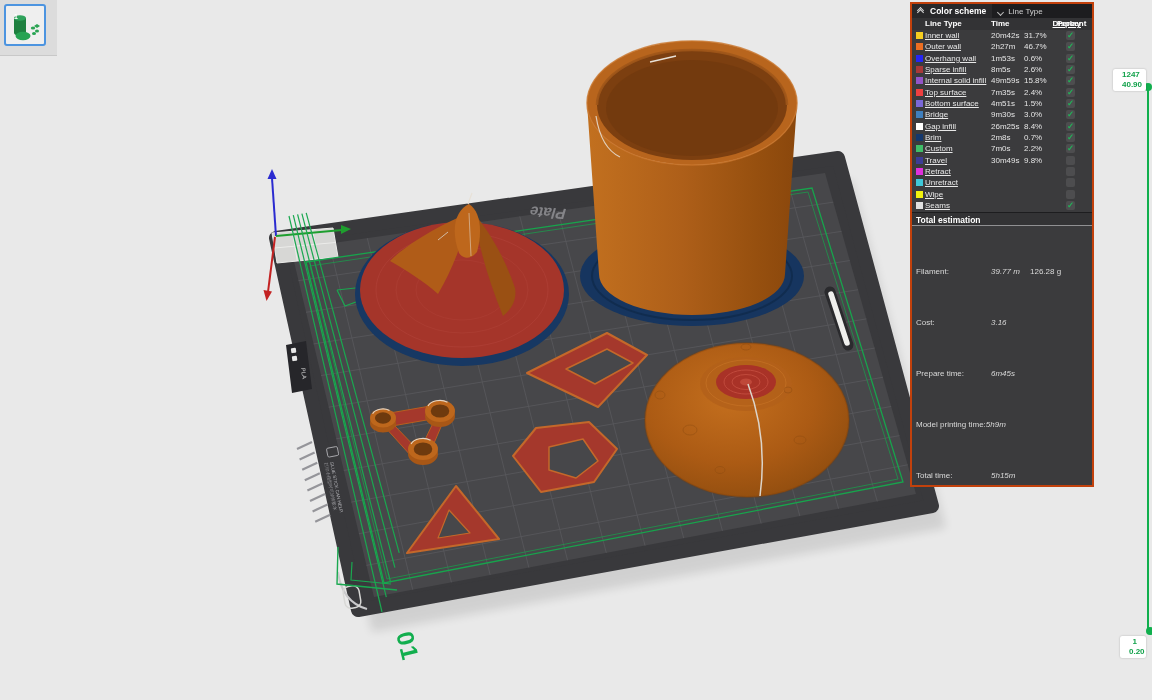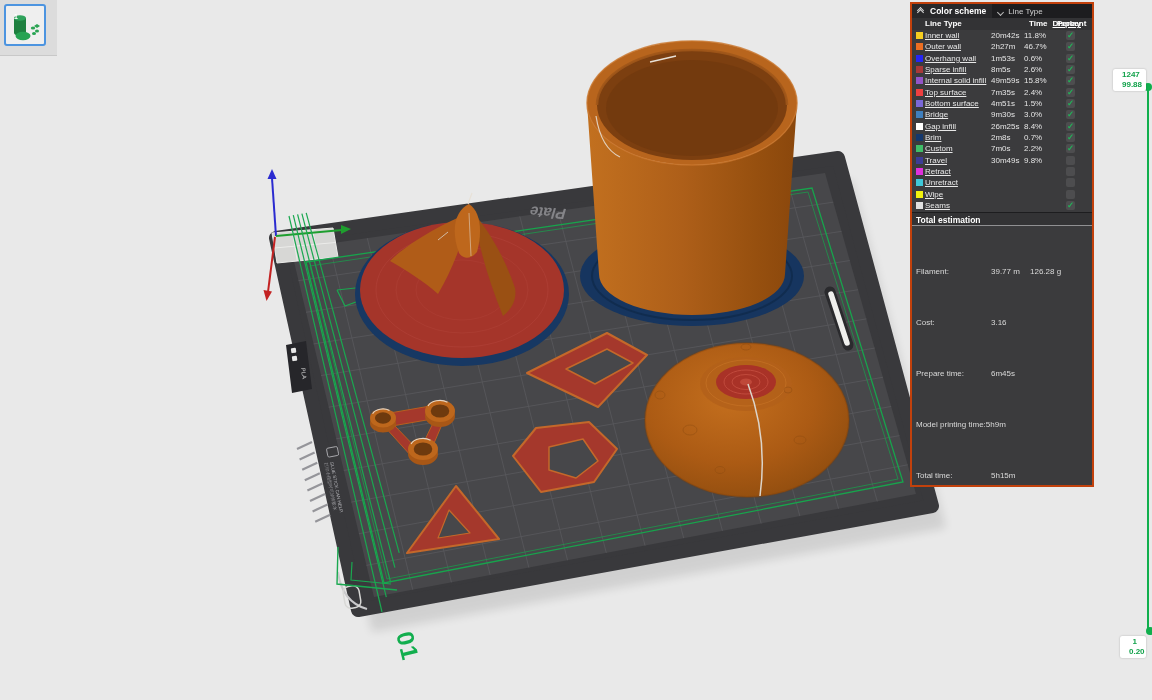--- a/index.html
+++ b/index.html
@@ -18,34 +18,34 @@
            border:2px solid #c2410c; color:#E4E4E4; font-size:8px; }
   .panel-title { display:flex; align-items:center; height:14px; background:#28282A; }
   .collapse-btn { width:16px; height:14px; display:flex; flex-direction:column; align-items:center; justify-content:center; cursor:pointer; }
   .chev { width:5px; height:5px; border-left:1.2px solid #DADADA; border-top:1.2px solid #DADADA; transform:rotate(45deg); margin:-1.5px 0; }
   .panel-title .t { font-weight:bold; font-size:8.5px; color:#FFFFFF; margin-left:2px; white-space:nowrap; }
   .dropdown { margin-left:6px; flex:1; height:14px; background:#1D1D1F; display:flex; align-items:center; cursor:pointer; }
   .dd-chev { width:5px; height:5px; border-left:1.2px solid #BBB; border-bottom:1.2px solid #BBB; transform:rotate(-45deg); margin:0 5px -2px 6px; }
   .dropdown .v { color:#CFCFCF; font-size:8px; }
   .col-head { position:relative; height:12px; background:#333335; font-weight:bold; color:#FFF; }
   .col-head span { position:absolute; top:1px; }
-  .ch-line { left:13px; } .ch-time { left:79px;margin-left:38px; } .ch-pct { left:108px;margin-left:37px; } .ch-disp { right:11px;text-decoration:underline; }
+  .ch-line { left:13px; } .ch-time { left:79px; } .ch-pct { left:108px;margin-left:37px; } .ch-disp { right:11px;text-decoration:underline; }
   .lrow { position:relative; height:11.35px; }
   .lrow .sw { position:absolute; left:4px; top:2px; width:7px; height:7px; }
   .lrow .lbl { position:absolute; left:13px; top:1px; color:#E8E8E8; white-space:nowrap;text-decoration:underline; }
   .lrow .tm { position:absolute; left:79px; top:1px; }
   .lrow .pc { position:absolute; left:112px; top:1px; }
   .lrow .cb { position:absolute; right:17px; top:1px; width:9px; height:9px; background:#4D4D4F; border-radius:2px;
               color:#23B158; font-size:8.5px; font-weight:bold; line-height:9px; text-align:center; cursor:pointer; }
   .tot-head { height:14px; line-height:14px; font-weight:bold; font-size:8.5px; color:#FFF; padding-left:4px;
               border-top:1px solid #1D1D1F; border-bottom:1px solid #909092; background:#333335; }
   .trow { display:flex; height:11.2px; line-height:11.2px; padding-left:4px; color:#D9D9D9;margin-top:40px; }
   .trow .tl { min-width:75px; white-space:nowrap; }
   .trow.long .tl { min-width:0;text-align:center; }
-  .trow .tv { min-width:39px; white-space:nowrap; }
+  .trow .tv { min-width:39px; white-space:nowrap;font-style:italic; }
   .trow .tv2 { white-space:nowrap; }
   .panel-pad { height:4px; }
 
   
   .vslider-track { position:absolute; left:1147px; top:87px; width:2.4px; height:545px; background:#10AF4D; }
   .vslider-handle { position:absolute; width:8px; height:8px; border-radius:50%; background:#10AF4D; cursor:pointer; }
   .h-top { left:1144px; top:83px; }
   .h-bot { left:1146px; top:627px; }
   .slider-label { position:absolute; background:#FFFFFF; border-radius:2px; padding:1px 9px;
                   color:#12A24B; font-size:8px; font-weight:bold; text-align:right; line-height:10px;
@@ -286,21 +286,21 @@
     <span class="ch-line">Line Type</span>
     <span class="ch-time">Time</span>
     <span class="ch-pct">Percent</span>
     <span class="ch-disp">Display</span>
   </div>
   <div id="legend-rows">
       <div class="lrow">
         <span class="sw" style="background: rgb(246, 206, 32);"></span>
         <span class="lbl">Inner wall</span>
         <span class="tm">20m42s</span>
-        <span class="pc">11.8%</span>
+        <span class="pc">31.7%</span>
         <span class="cb">✓</span>
       </div>
       <div class="lrow">
         <span class="sw" style="background: rgb(237, 111, 34);"></span>
         <span class="lbl">Outer wall</span>
         <span class="tm">2h27m</span>
         <span class="pc">46.7%</span>
         <span class="cb">✓</span>
       </div>
       <div class="lrow">
@@ -427,18 +427,18 @@
       </div>
     </div>
   <div class="panel-pad"></div>
 </div>
 
 <div class="vslider-track"></div>
 <div class="vslider-handle h-top"></div>
 <div class="vslider-handle h-bot"></div>
 <div class="slider-label sl-top">
   <div>1247</div>
-  <div>99.88</div>
+  <div>40.90</div>
 </div>
 <div class="slider-label sl-bot">
   <div>1</div>
   <div>0.20</div>
 </div>
 
 </body></html>

